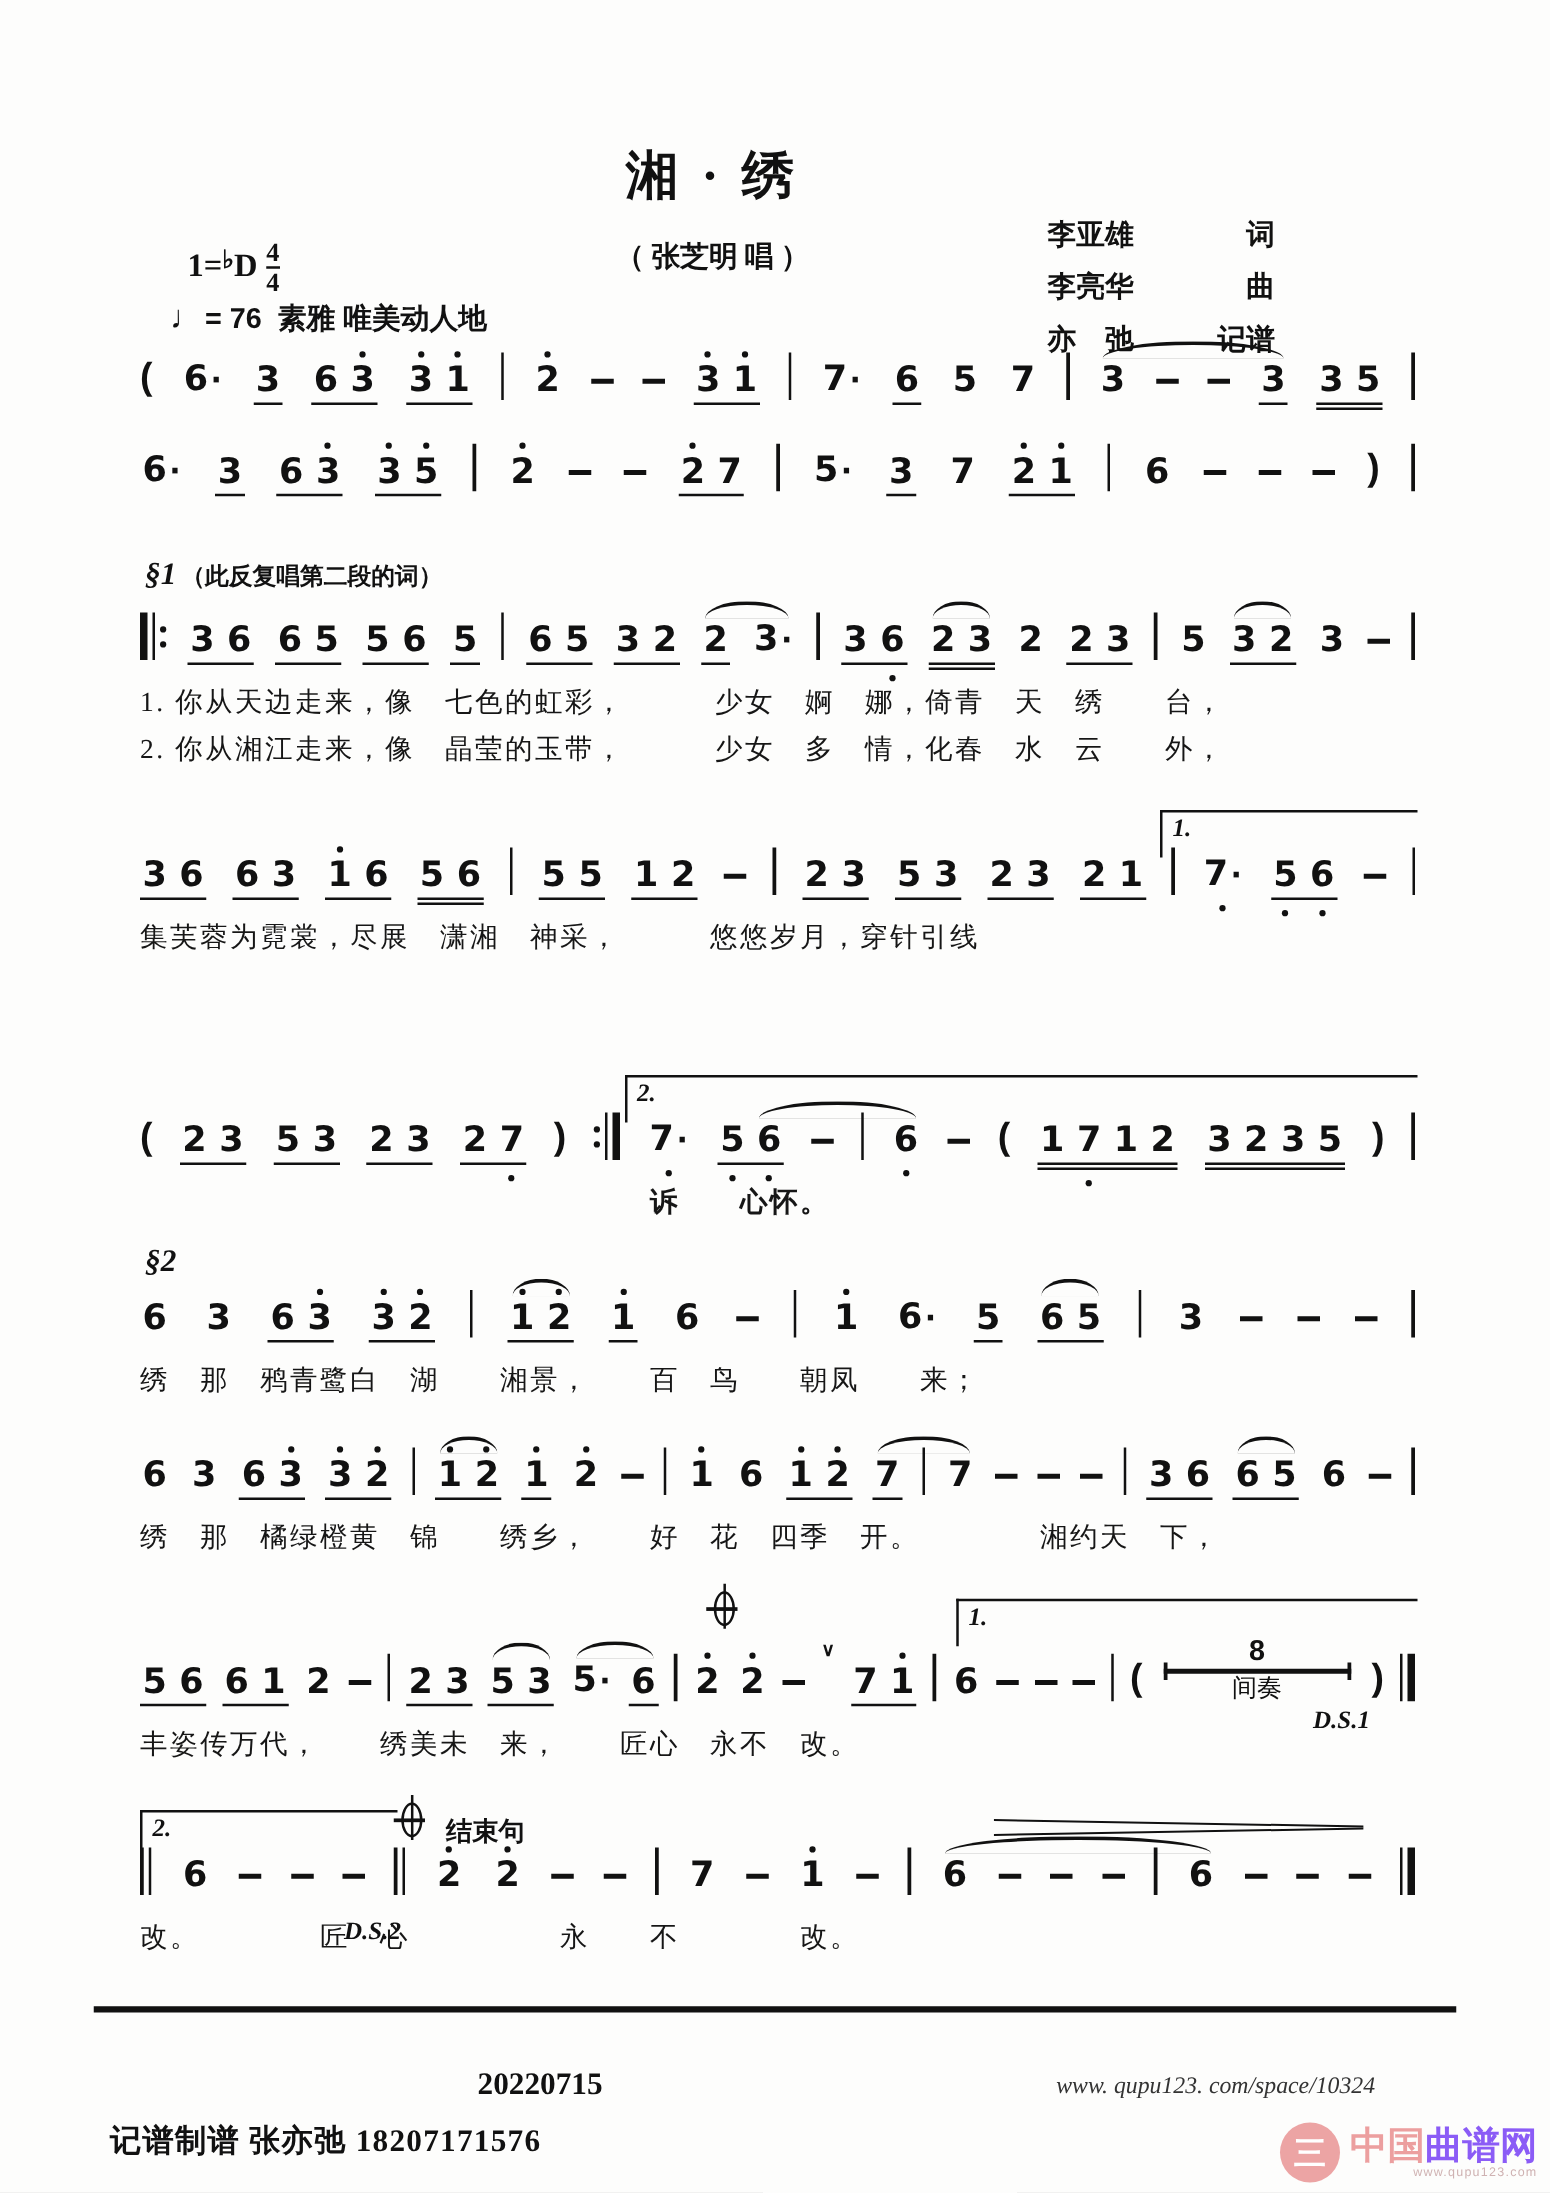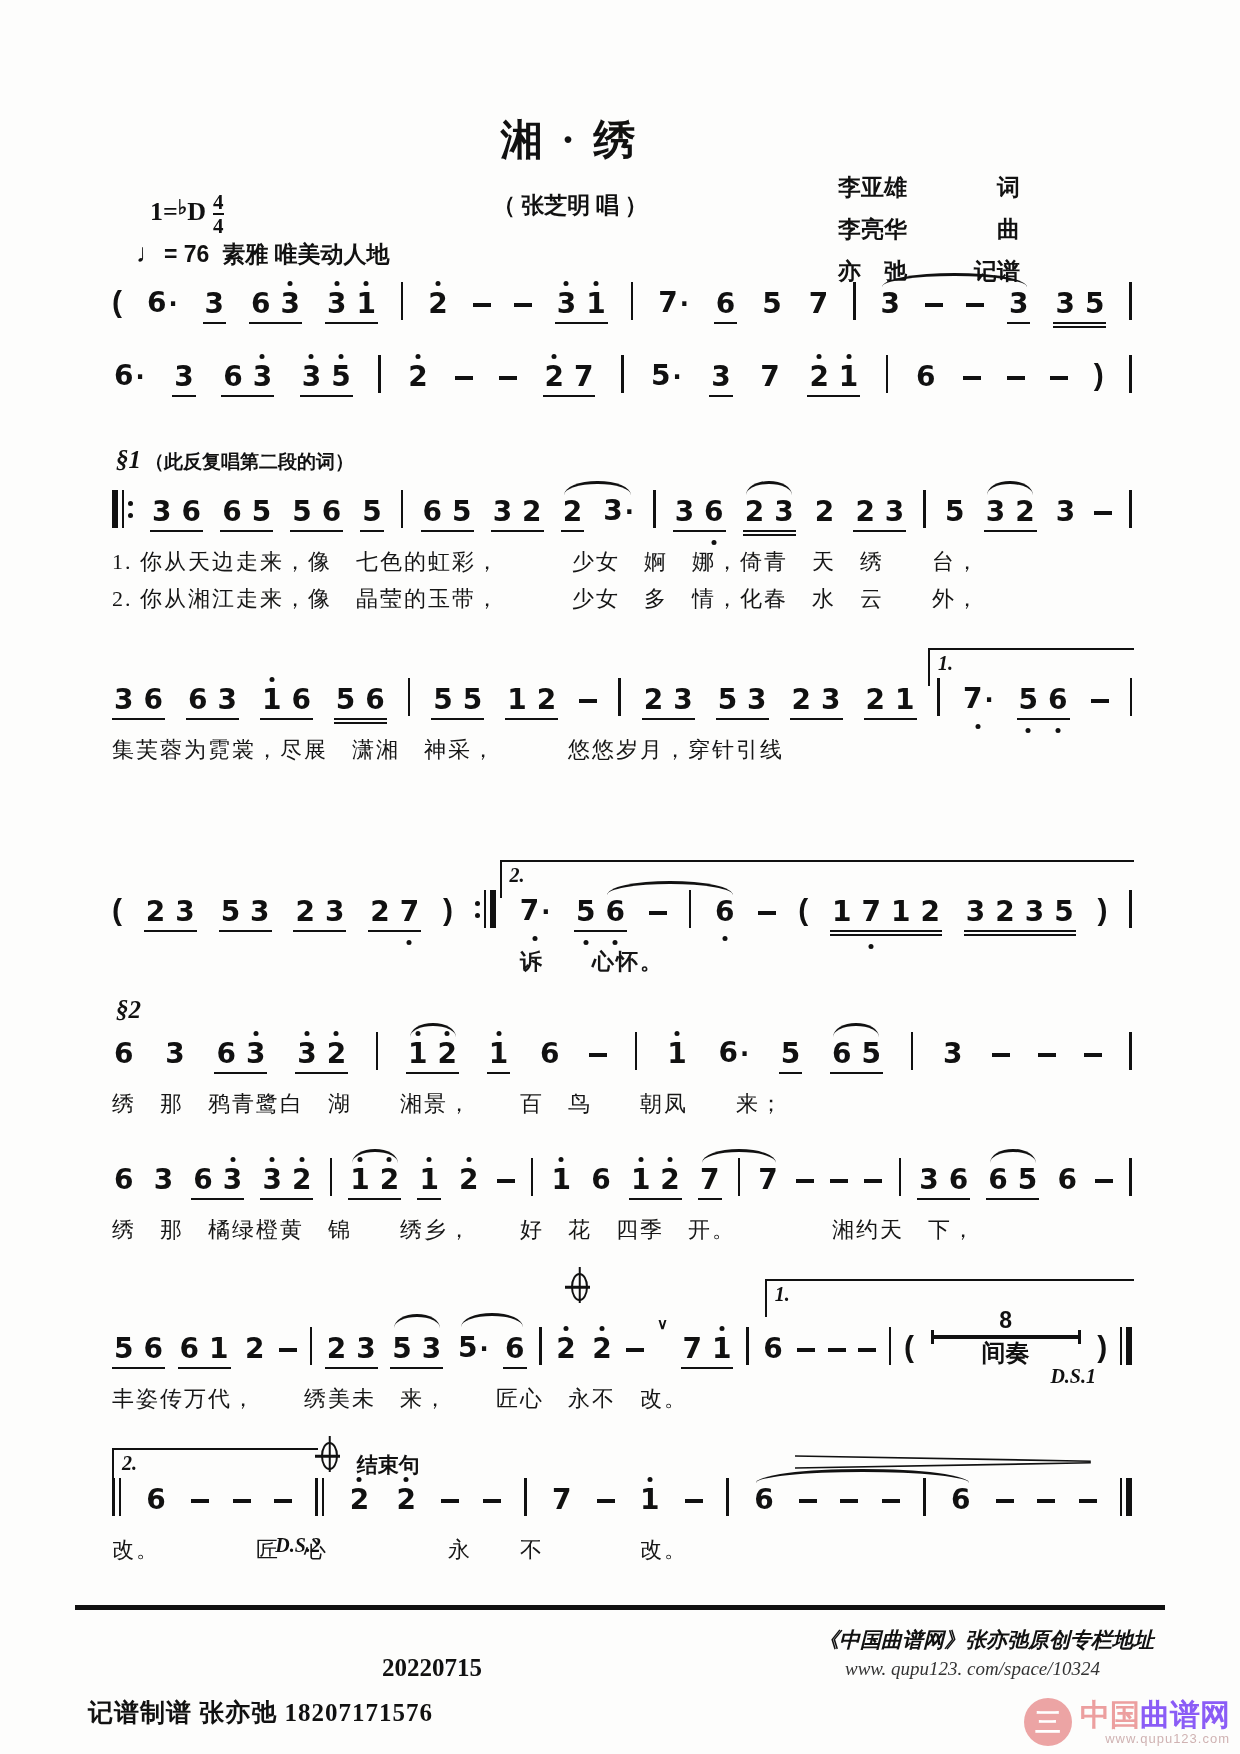--- a/index.html
+++ b/index.html
@@ -44,34 +44,34 @@
   .hairpin{position:absolute;top:7px;height:14px}
   .sys-label{position:absolute;top:-2px;left:4px;white-space:nowrap}
   .sys-label .mark{font:italic bold 25px "Liberation Serif",serif;margin-right:4px}
   .sys-label .labnote{font-size:19px;font-weight:600}
   .lyric{font-family:"Liberation Serif",serif;font-size:22px;margin-top:7px;white-space:pre;letter-spacing:2px;color:#161616}
   .interlude{display:inline-flex;flex-direction:column;align-items:center;margin:0 4px;line-height:1}
   .int-num{font-weight:bold;font-size:23px}
   .int-line{position:relative;width:150px;height:4px;background:#111;margin:3px 0 2px}
   .int-line::before,.int-line::after{content:"";position:absolute;top:-5px;width:3px;height:14px;background:#111}
   .int-line::before{left:0}.int-line::after{right:0}
-  .int-label{font-weight:bold;font-size:24px}
+  .int-label{font-weight:normal;font-size:20px}
   
   .footer-rule{position:absolute;top:1605px;left:75px;width:1090px;height:5px;background:#111}
   .foot-left1{position:absolute;top:1696px;left:88px;font:bold 25px "Liberation Serif",serif;letter-spacing:1px}
   .foot-left2{position:absolute;top:1654px;left:382px;font:bold 25px "Liberation Serif",serif}
   .foot-right1{position:absolute;top:1626px;left:818px;font:italic bold 21px "Liberation Serif",serif}
   .foot-right2{position:absolute;top:1658px;left:845px;font:italic 19px "Liberation Serif",serif;color:#333}
   .logo{position:absolute;right:10px;bottom:8px;display:flex;align-items:center;gap:8px}
   .logo-disc{width:48px;height:48px;border-radius:50%;background:#eca4a4;color:#fff;font:bold 26px "Liberation Serif",serif;display:flex;align-items:center;justify-content:center}
   .logo-txt{display:flex;flex-direction:column;align-items:flex-end}
   .logo-cn{font:bold 30px "Liberation Serif",serif;line-height:1.1}
   .logo-cn .solid{color:#ec9f9f}
   .logo-cn .outline{color:#8b5cf6}
-  .logo-url{font-size:13px;color:#cfb2b2;letter-spacing:1px}
+  .logo-url{font-size:10px;color:#cfb2b2;letter-spacing:1px}
 </style>
 </head>
 <body>
 
 <div class="page">
   <div class="title">湘 · 绣</div>
   <div class="subtitle">（ 张芝明  唱 ）</div>
 
   <div class="keysig"><span>1=</span><span class="flat">♭</span><span>D</span><span class="frac">
         <span>4</span>
@@ -695,21 +695,20 @@
           </svg>
           <span class="ds" style="left: 16%; top: 86px;">D.S.2</span>
         </div>
         <div class="lyric">改。　　　　匠　心　　　　　永　　不　　　　改。</div>
       </div>
     </div>
 
   <div class="footer-rule"></div>
   <div class="foot-left1">记谱制谱  张亦弛  18207171576</div>
   <div class="foot-left2">20220715</div>
-  <div class="foot-right1">《中国曲谱网》张亦弛原创专栏地址</div>
   <div class="foot-right2">www. qupu123. com/space/10324</div>
 
   <div class="logo">
     <span class="logo-disc">三</span>
     <span class="logo-txt">
       <span class="logo-cn"><span class="solid">中国</span><span class="outline">曲谱网</span></span>
       <span class="logo-url">www.qupu123.com</span>
     </span>
   </div>
 </div>

